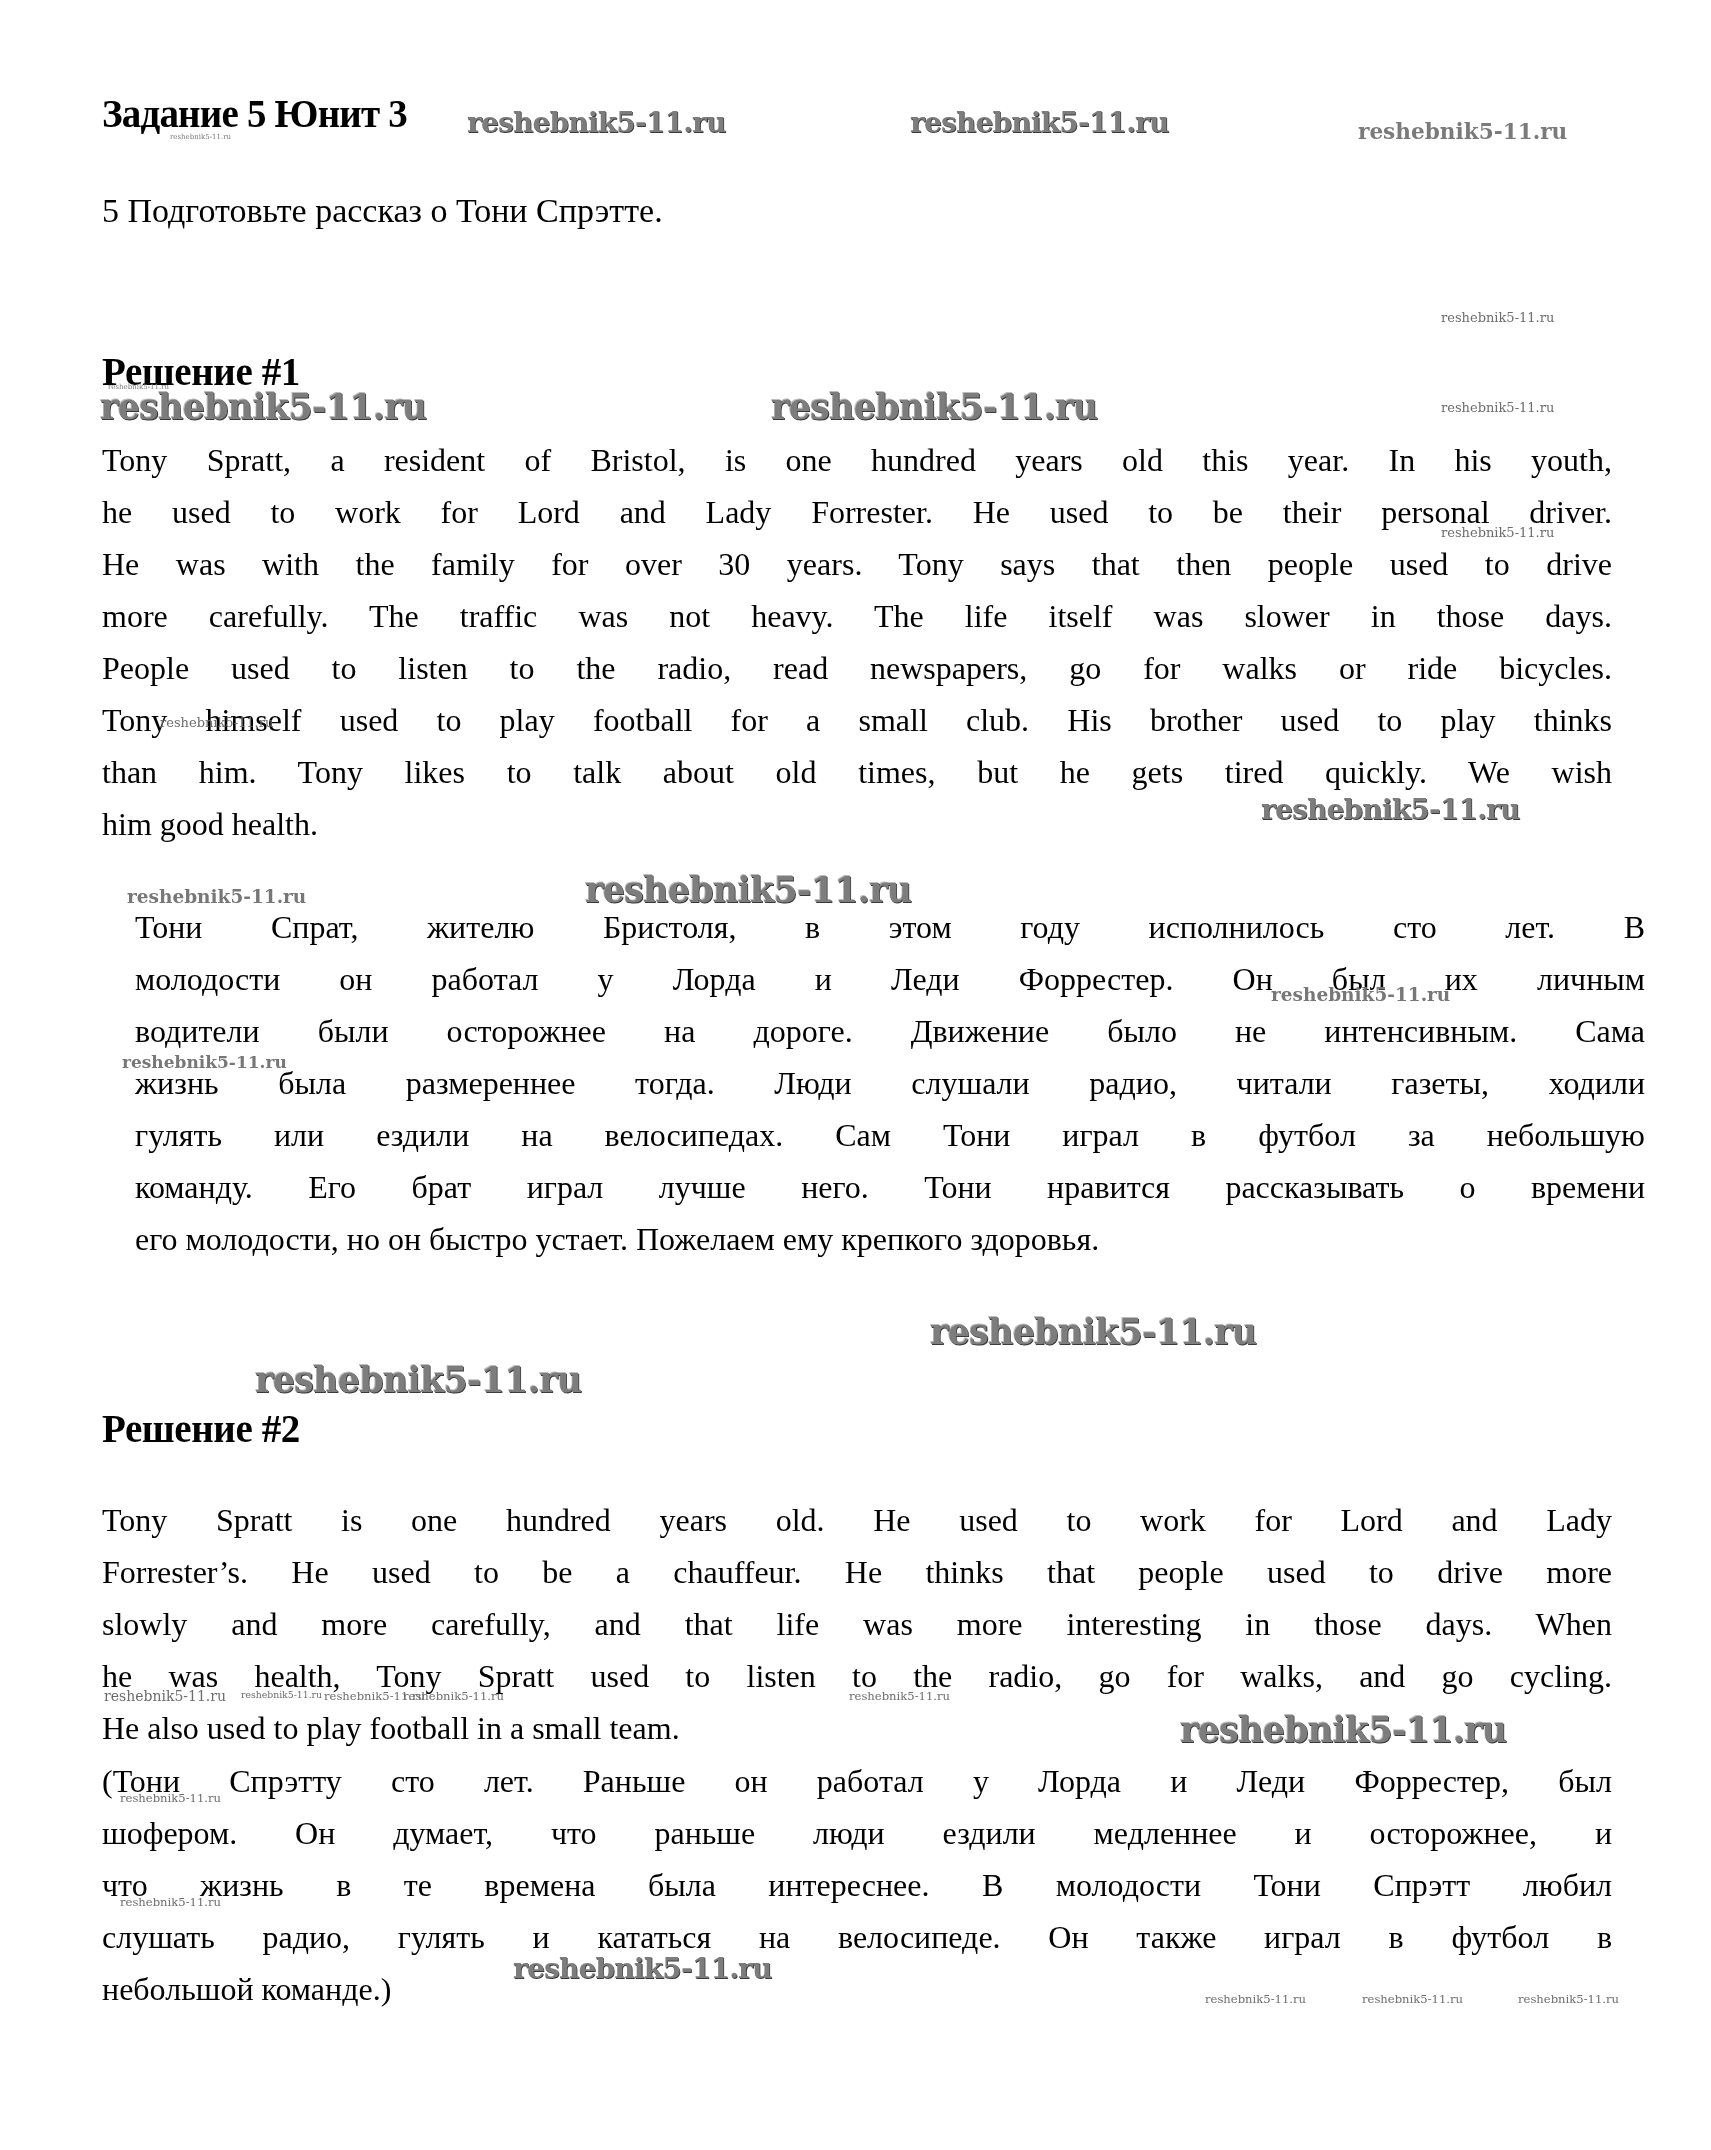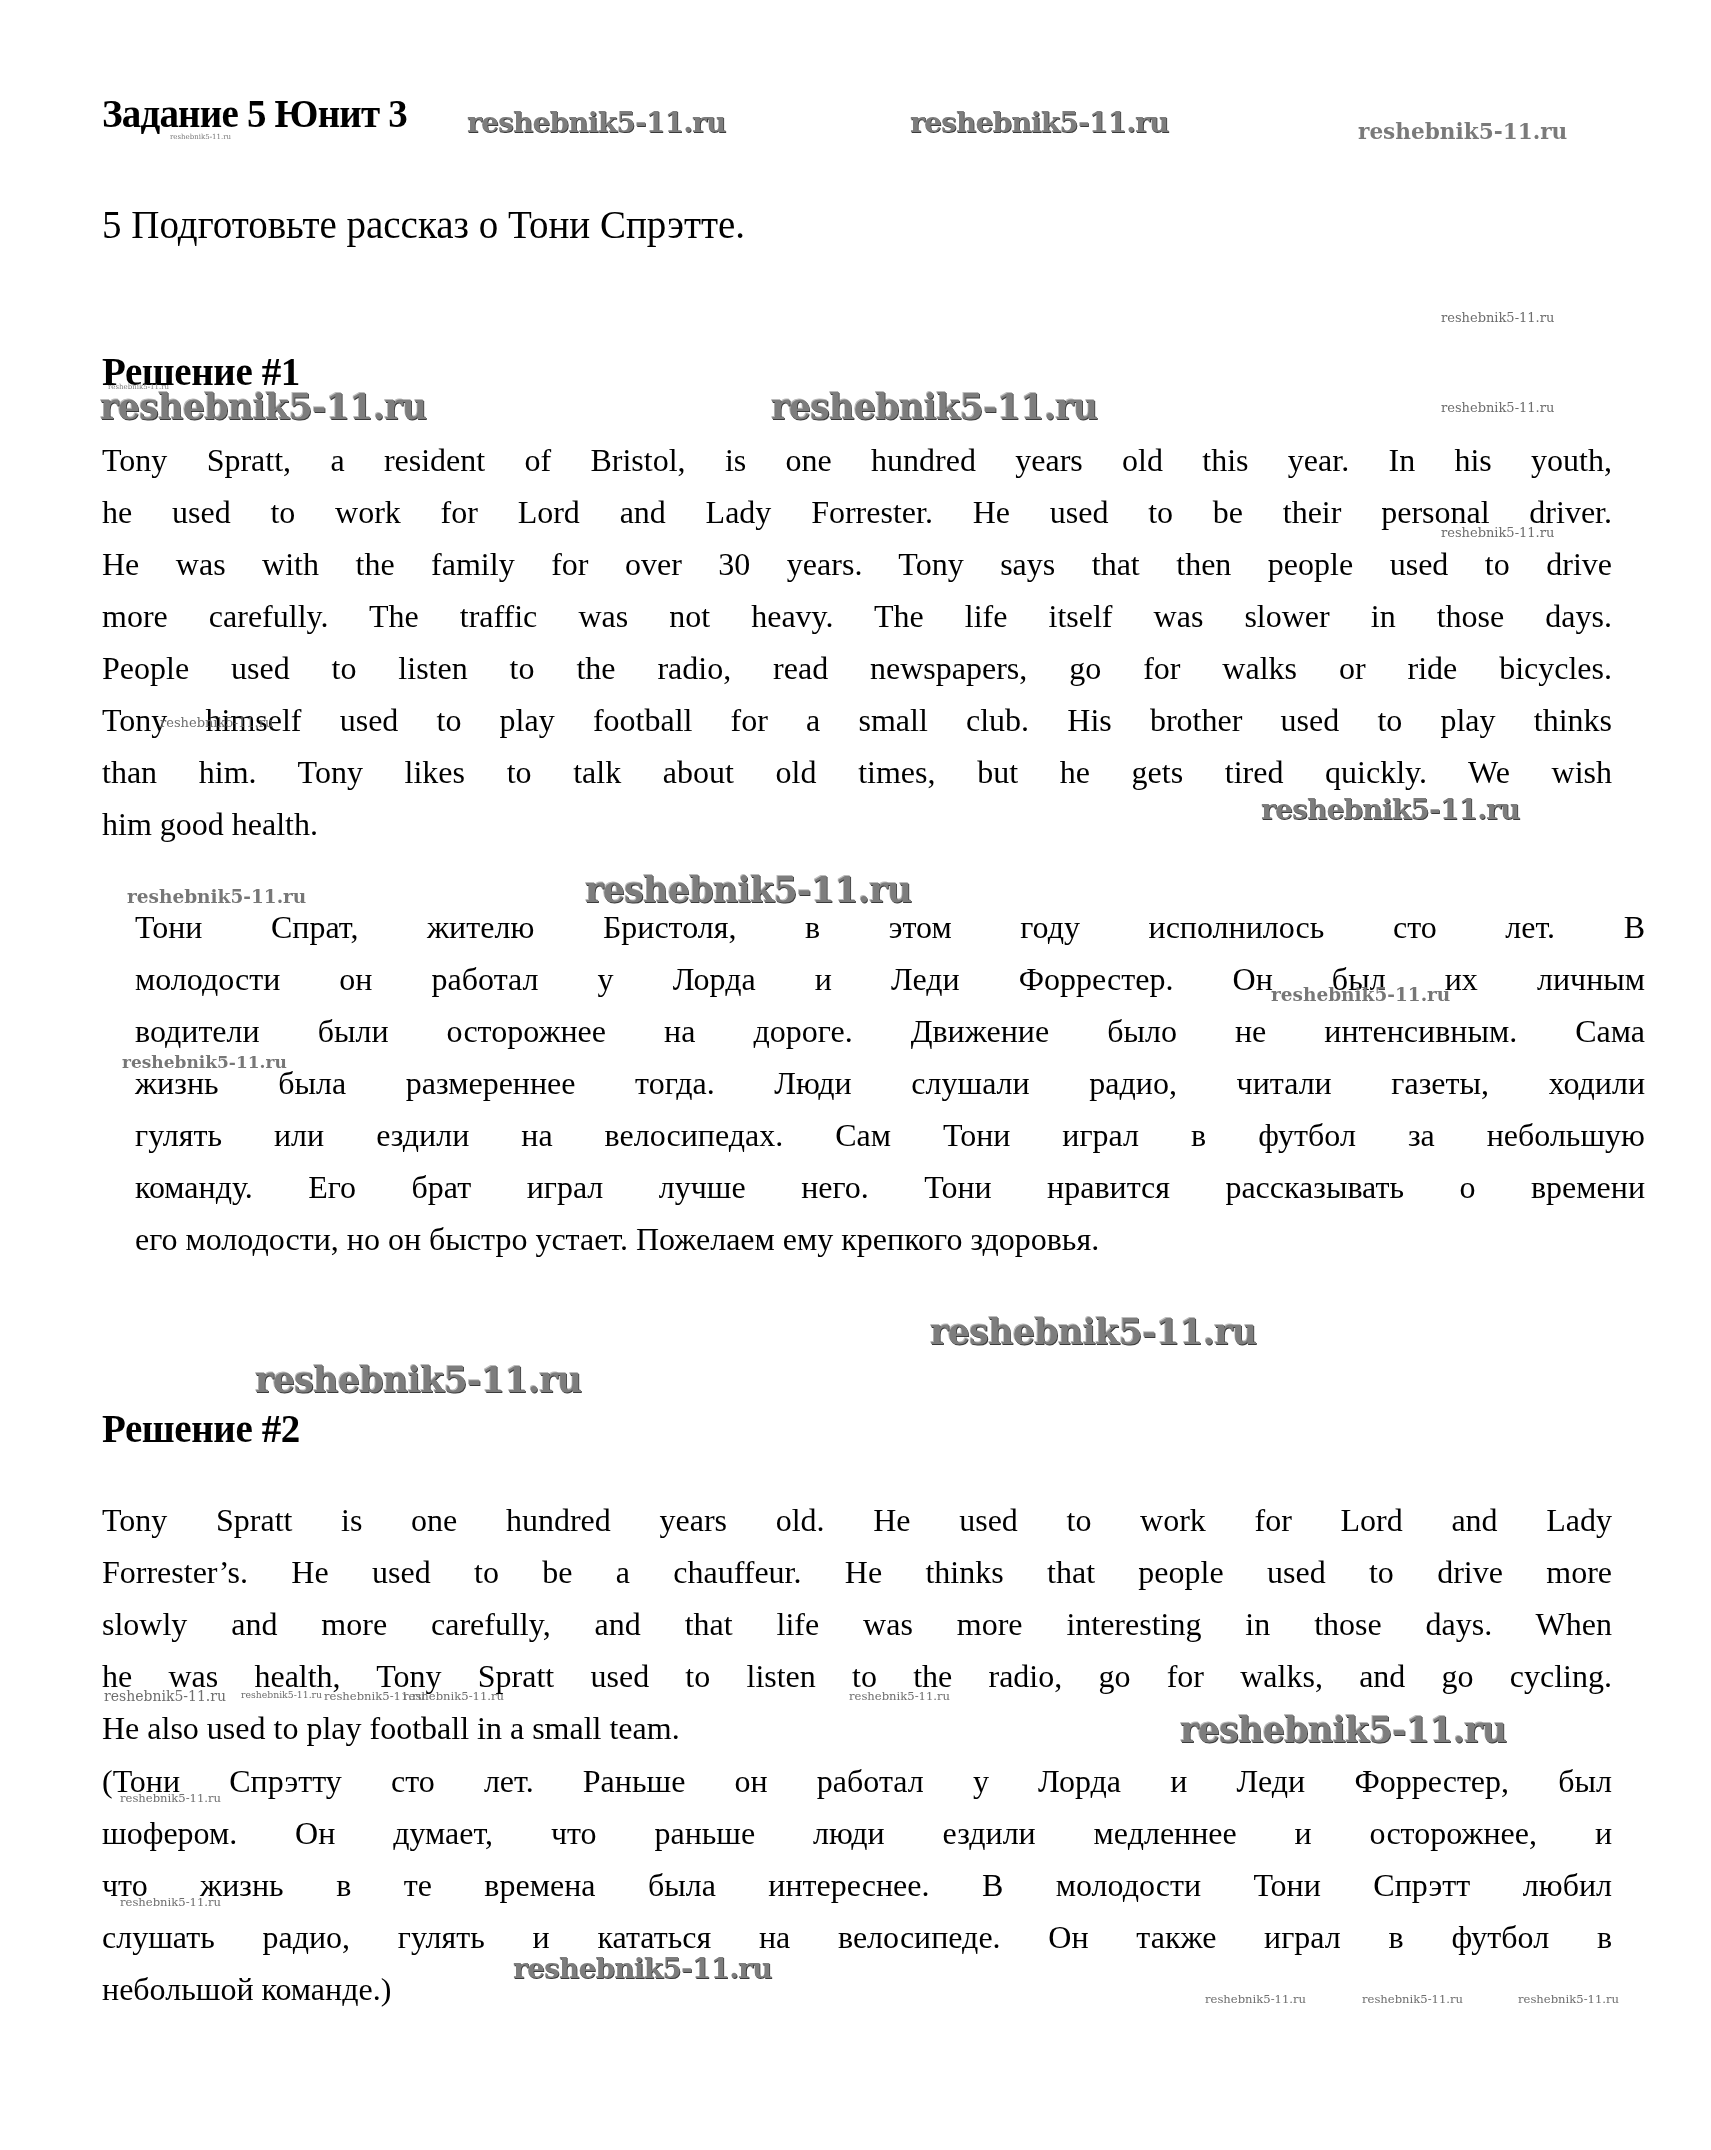--- a/index.html
+++ b/index.html
@@ -1,21 +1,21 @@
 <!DOCTYPE html>
 <html style="font-size:12.3px"><head>
 <meta charset="utf-8">
 <style>
   html, body { margin: 0; padding: 0; background: #ffffff; }
   body { width: 1712px; height: 2151px; position: relative; overflow: hidden;
          font-family: "Liberation Serif", "DejaVu Serif", serif; color: #000; }
   .page { position: absolute; left: 0; top: 0; width: 1712px; height: 1700px; }
   .h1 { position: absolute; left: 102px; top: 91px; font-size: 39px; font-weight: bold;
         letter-spacing: -0.8px; line-height: 46px; white-space: nowrap; }
-  .task { position: absolute; left: 102px; top: 202px; font-size: 39px; line-height: 46px;
+  .task { position: absolute; left: 102px; top: 188px; font-size: 34px; line-height: 46px;
           white-space: nowrap; }
   .sol-title { position: absolute; left: 102px; font-size: 39px; font-weight: bold;
                line-height: 46px; white-space: nowrap; letter-spacing: -0.4px; }
   .para { position: absolute; left: 102px; width: 1510px; font-size: 32px;
           line-height: 52px; text-align: justify; text-align-last: left; }
   .para .line { display: block; text-align: justify; text-align-last: justify; height: 52px;
                 white-space: nowrap; overflow: visible; }
   .para .line.last { text-align-last: left; }
   .wm { position: absolute; white-space: nowrap; font-family: "DejaVu Serif", serif;
         font-weight: bold; color: #8a8a8a; letter-spacing: -0.8px; }

